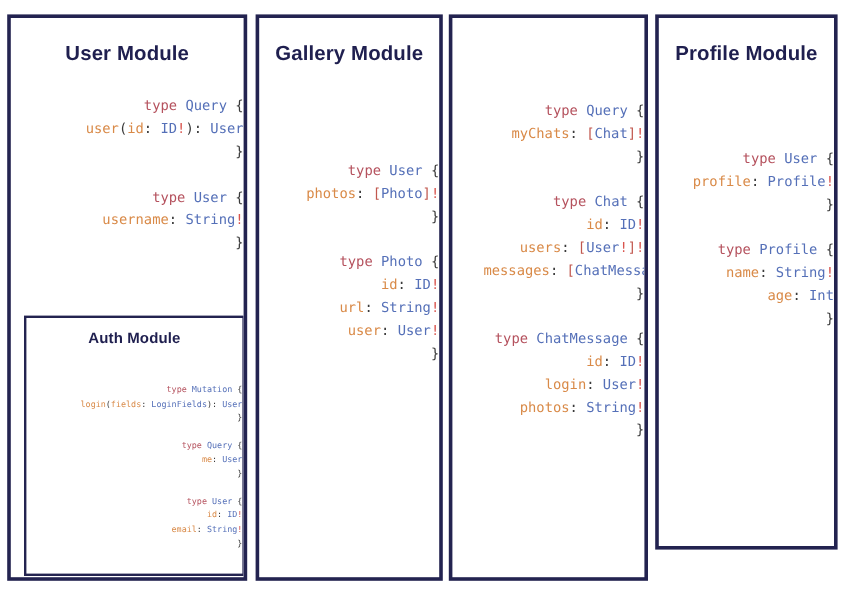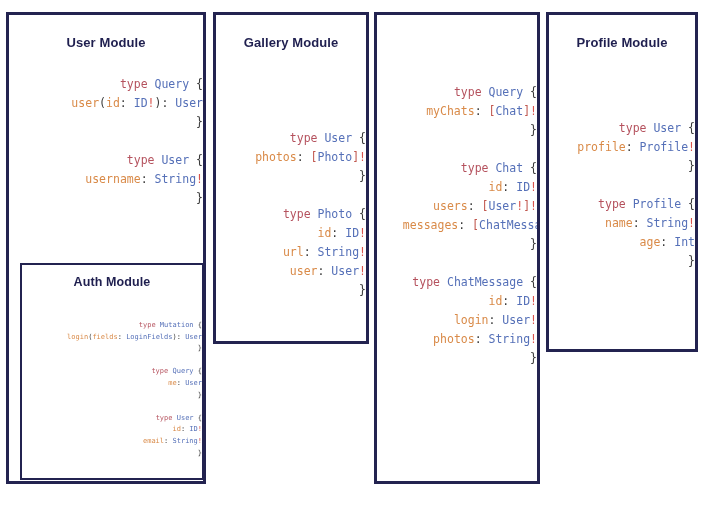--- a/index.html
+++ b/index.html
@@ -24,29 +24,29 @@
   .module {
     position: absolute;
     box-sizing: border-box;
     background: #ffffff;
     border: 3px solid #232350;
     overflow: hidden;
   }
 
   
   #mod-user    { left: 6px;   top: 12px; width: 200px; height: 472px; }
-  #mod-gallery { left: 213px; top: 12px; width: 156px; height: 332px; }
+  #mod-gallery { left: 213px; top: 12px; width: 156px; height: 472px; }
   #mod-chat    { left: 374px; top: 12px; width: 166px; height: 472px; }
-  #mod-profile { left: 546px; top: 12px; width: 152px; height: 340px; }
+  #mod-profile { left: 546px; top: 12px; width: 152px; height: 446px; }
 
   .module-title {
     text-align: center;
     font-weight: bold;
     color: #1f1f4f;
-    font-size: 13px;
+    font-size: 17px;
     letter-spacing: 0.1px;
     margin: 20px 0 0 0;
     line-height: 1.2;
   }
 
   .code {
     font-family: "DejaVu Sans Mono", "Liberation Mono", monospace;
     font-size: 11.5px;
     line-height: 19px;
     white-space: pre;

